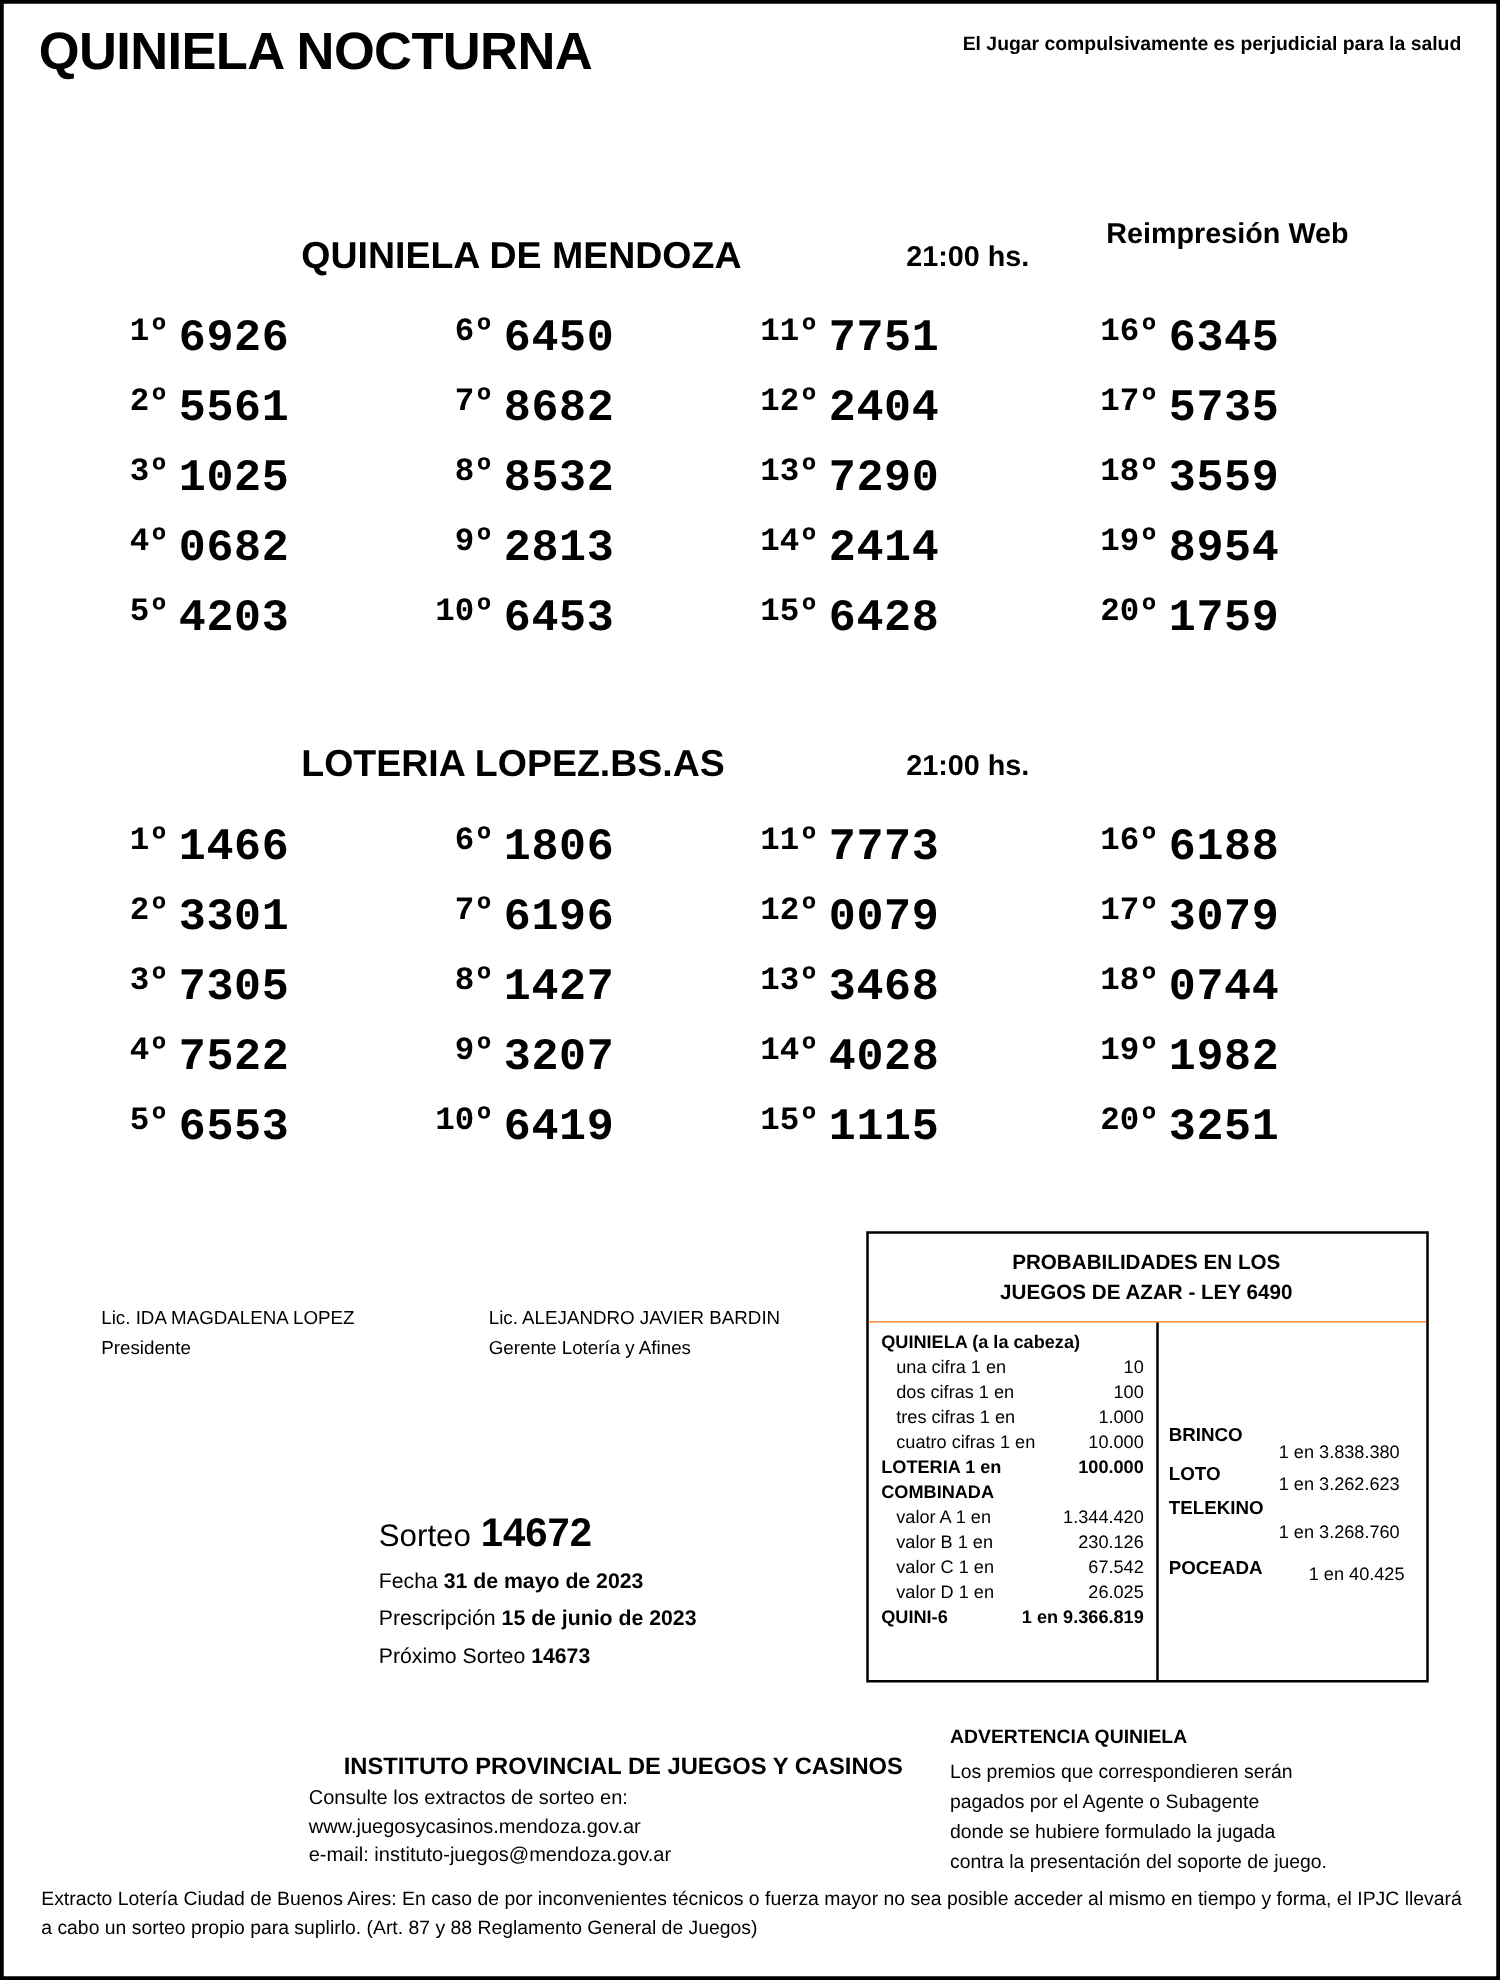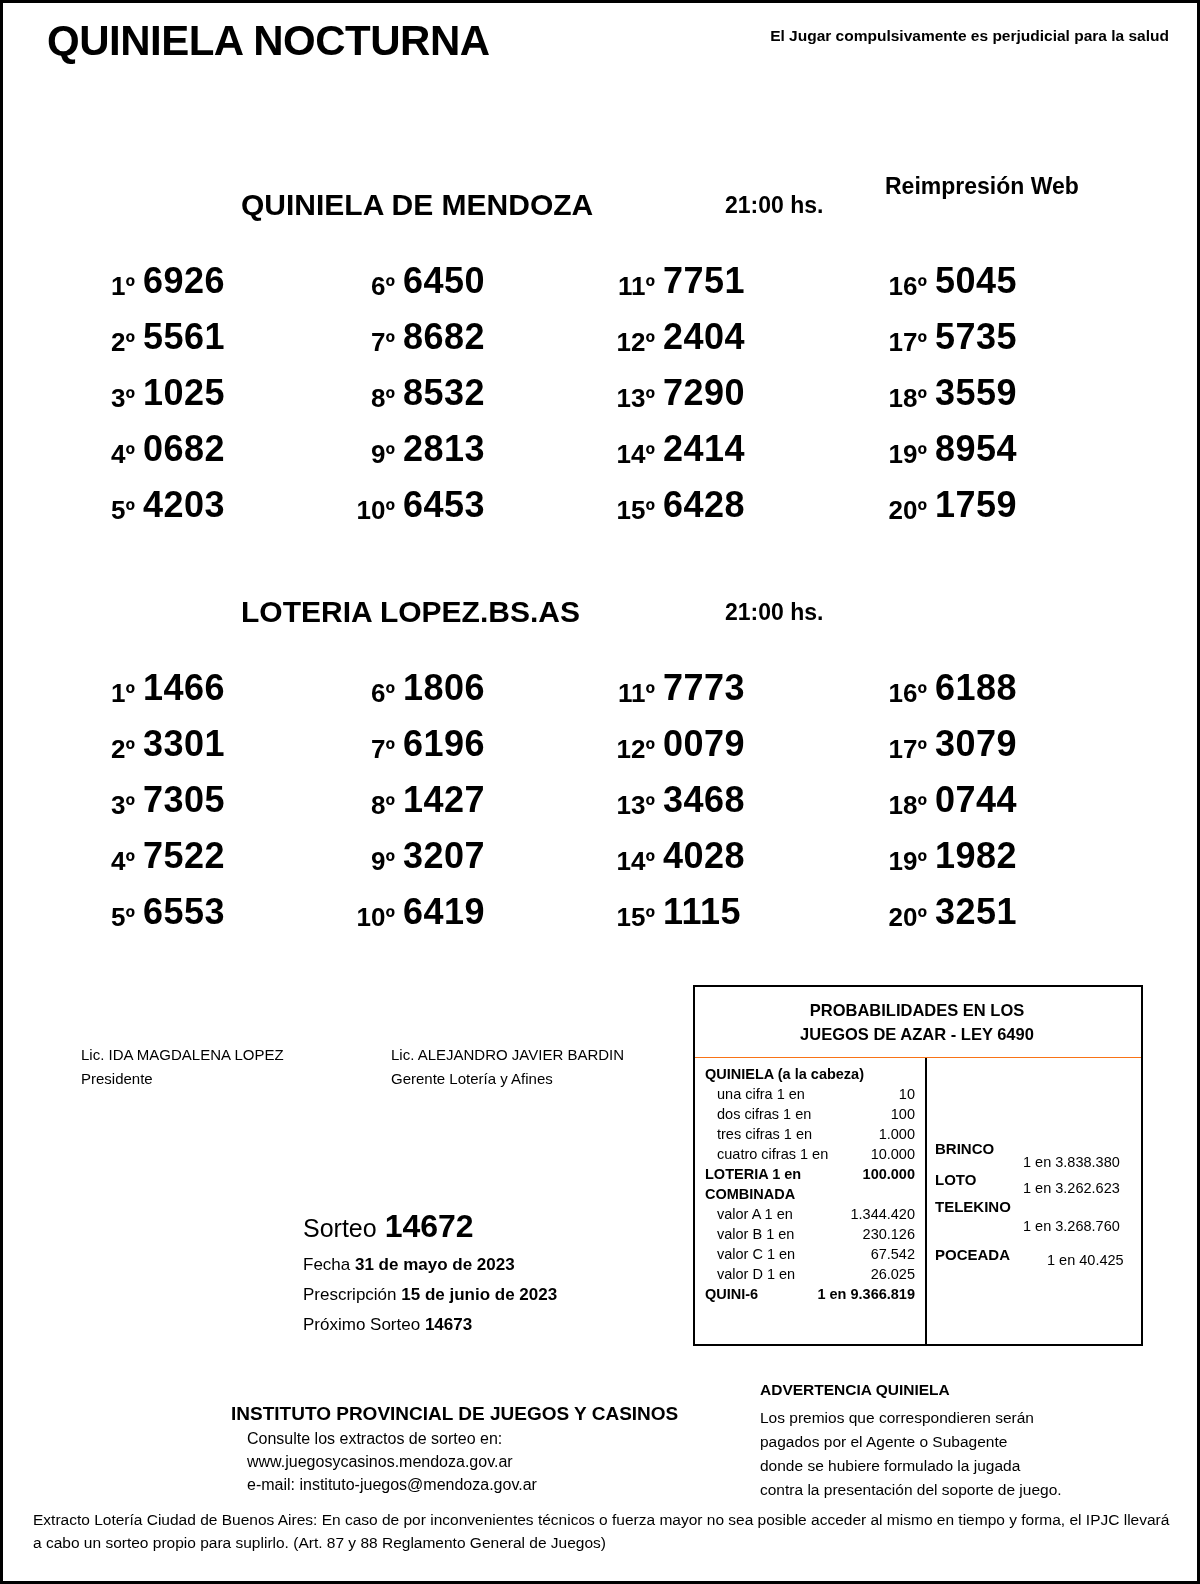--- a/index.html
+++ b/index.html
@@ -29,21 +29,20 @@
     height: 54px;
   }
   .masthead-title {
     position: absolute;
     left: 0;
     top: 0;
     font-size: 42px;
     font-weight: bold;
     letter-spacing: -0.5px;
     white-space: nowrap;
-    margin-left: 16px;
   }
   .masthead-warning {
     position: absolute;
     right: 0;
     top: 10px;
     font-size: 15.5px;
     font-weight: bold;
     white-space: nowrap;
   }
   
@@ -82,22 +81,23 @@
   }
   .grid {
     position: relative;
     margin-top: 6px;
     height: 280px;
   }
   .cell {
     position: absolute;
     height: 52px;
     display: flex;
-    align-items: flex-end;
-    white-space: nowrap;
+    align-items: flex-start;
+    white-space: nowrap;
+    font-family: Liberation Mono, monospace;
   }
   .pos {
     font-size: 26px;
     font-weight: bold;
     text-align: right;
     display: inline-block;
     width: 52px;
     margin-right: 8px;
   }
   .num {
@@ -202,20 +202,21 @@
   .inst {
     position: absolute;
     left: 228px;
     top: 1400px;
     width: 490px;
   }
   .inst-title {
     font-size: 19px;
     font-weight: bold;
     white-space: nowrap;
+    margin-left: 44px;
   }
   .inst-line {
     font-size: 16px;
     margin-top: 5px;
     margin-left: 16px;
   }
   
   .footnote {
     position: absolute;
     left: 30px;
@@ -298,21 +299,21 @@
         <div class="cell" style="left: 600px; top: 168px;">
           <span class="pos">14º</span>
           <span class="num">2414</span>
         </div>
         <div class="cell" style="left: 600px; top: 224px;">
           <span class="pos">15º</span>
           <span class="num">6428</span>
         </div>
         <div class="cell" style="left: 872px; top: 0px;">
           <span class="pos">16º</span>
-          <span class="num">5045</span>
+          <span class="num">6345</span>
         </div>
         <div class="cell" style="left: 872px; top: 56px;">
           <span class="pos">17º</span>
           <span class="num">5735</span>
         </div>
         <div class="cell" style="left: 872px; top: 112px;">
           <span class="pos">18º</span>
           <span class="num">3559</span>
         </div>
         <div class="cell" style="left: 872px; top: 168px;">

